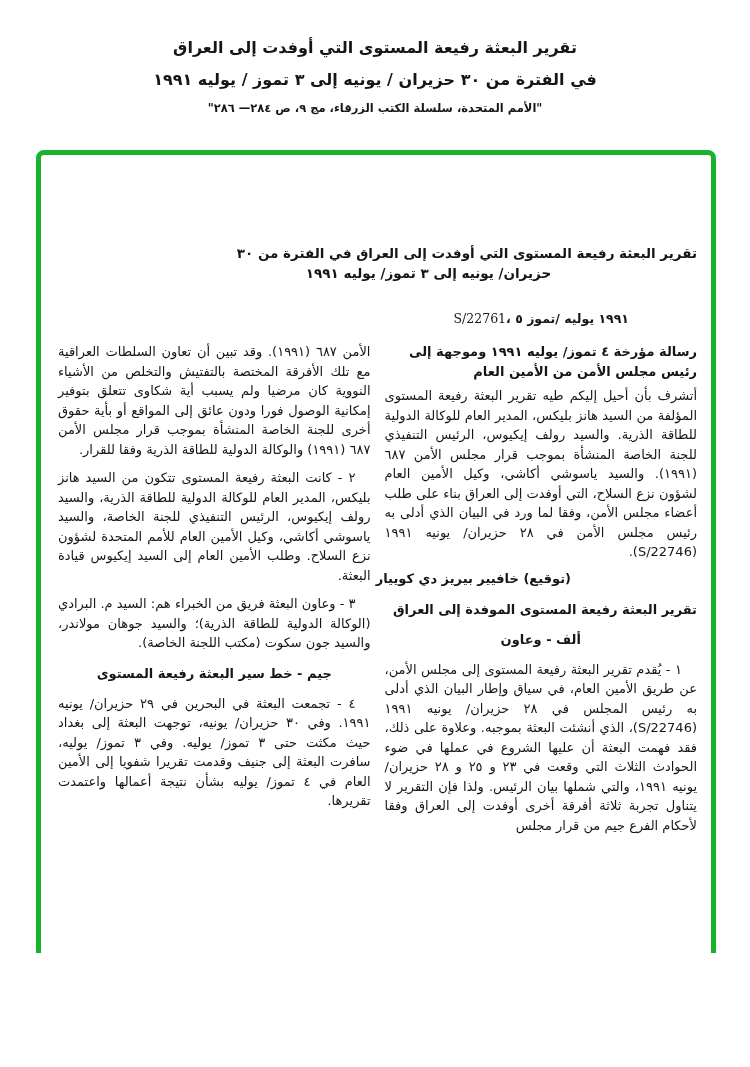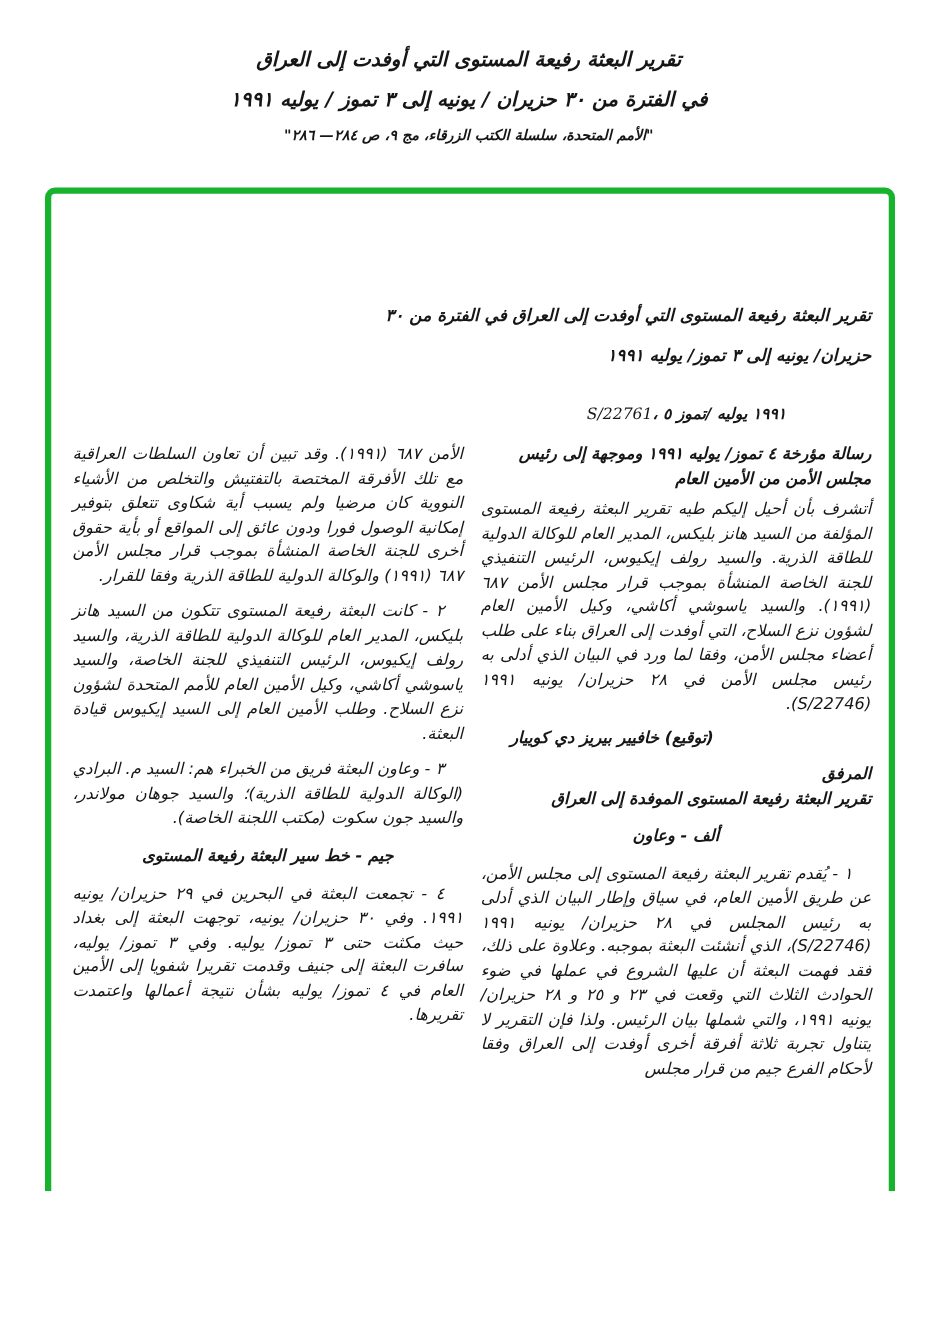--- a/index.html
+++ b/index.html
@@ -8,21 +8,20 @@
     --paper:#ffffff;
   }
   html,body{margin:0;padding:0;background:var(--paper);}
   .page{
     position:relative;
     width:750px;height:953px;
     background:var(--paper);
     color:var(--ink);
     font-family:"DejaVu Sans", sans-serif;
     overflow:hidden;
-    font-style:italic;
   }
   
   .page-header{
     position:absolute;top:38px;left:0;right:0;
     text-align:center;direction:rtl;
   }
   .title-l1,.title-l2{
     font-size:16px;font-weight:bold;white-space:nowrap;
   }
   .title-l1{margin-bottom:13px;}
@@ -40,21 +39,21 @@
     direction:rtl;
     padding:88px 14px 0 17px;
     background:var(--paper);
   }
   .doc-heading{
     width:537px;
     margin:0 0 0 auto;
     font-size:13.5px;font-weight:bold;line-height:20px;
   }
   .dh-l1{text-align:right;white-space:nowrap;}
-  .dh-l2{text-align:right;white-space:nowrap;margin-top:12px;}
+  .dh-l2{text-align:center;white-space:nowrap;}
   .symbol-line{
     margin-top:28px;
     direction:ltr;
     text-align:right;
     padding-right:68px;
     font-size:12.5px;font-weight:bold;
     white-space:nowrap;
   }
   .doc-symbol{font-family:"DejaVu Serif", serif;font-weight:normal;}
   
@@ -117,21 +116,20 @@
 
     <div class="columns">
 
       <section class="col">
         <h3 class="msg-heading">رسالة مؤرخة ٤ تموز/ يوليه ١٩٩١ وموجهة إلى رئيس مجلس الأمن من الأمين العام</h3>
         <p class="para">أتشرف بأن أحيل إليكم طيه تقرير البعثة رفيعة المستوى المؤلفة من السيد هانز بليكس، المدير العام للوكالة الدولية للطاقة الذرية. والسيد رولف إيكيوس، الرئيس التنفيذي للجنة الخاصة المنشأة بموجب قرار مجلس الأمن ٦٨٧ (١٩٩١). والسيد ياسوشي أكاشي، وكيل الأمين العام لشؤون نزع السلاح، التي أوفدت إلى العراق بناء على طلب أعضاء مجلس الأمن، وفقا لما ورد في البيان الذي أدلى به رئيس مجلس الأمن في ٢٨ حزيران/ يونيه ١٩٩١ (S/22746).</p>
         <div class="signature">
           <span>(توقيع)</span>
           <span>خافيير بيريز دي كوييار</span>
         </div>
-        <div class="annex-label">المرفق</div>
         <div class="annex-title">تقرير البعثة رفيعة المستوى الموفدة إلى العراق</div>
         <h4 class="center-heading">ألف - وعاون</h4>
         <p class="para indent">١ - يُقدم تقرير البعثة رفيعة المستوى إلى مجلس الأمن، عن طريق الأمين العام، في سياق وإطار البيان الذي أدلى به رئيس المجلس في ٢٨ حزيران/ يونيه ١٩٩١ (S/22746)، الذي أنشئت البعثة بموجبه. وعلاوة على ذلك، فقد فهمت البعثة أن عليها الشروع في عملها في ضوء الحوادث الثلاث التي وقعت في ٢٣ و ٢٥ و ٢٨ حزيران/ يونيه ١٩٩١، والتي شملها بيان الرئيس. ولذا فإن التقرير لا يتناول تجربة ثلاثة أفرقة أخرى أوفدت إلى العراق وفقا لأحكام الفرع جيم من قرار مجلس</p>
       </section>
 
       <section class="col">
         <p class="para">الأمن ٦٨٧ (١٩٩١). وقد تبين أن تعاون السلطات العراقية مع تلك الأفرقة المختصة بالتفتيش والتخلص من الأشياء النووية كان مرضيا ولم يسبب أية شكاوى تتعلق بتوفير إمكانية الوصول فورا ودون عائق إلى المواقع أو بأية حقوق أخرى للجنة الخاصة المنشأة بموجب قرار مجلس الأمن ٦٨٧ (١٩٩١) والوكالة الدولية للطاقة الذرية وفقا للقرار.</p>
         <p class="para indent">٢ - كانت البعثة رفيعة المستوى تتكون من السيد هانز بليكس، المدير العام للوكالة الدولية للطاقة الذرية، والسيد رولف إيكيوس، الرئيس التنفيذي للجنة الخاصة، والسيد ياسوشي أكاشي، وكيل الأمين العام للأمم المتحدة لشؤون نزع السلاح. وطلب الأمين العام إلى السيد إيكيوس قيادة البعثة.</p>
         <p class="para indent">٣ - وعاون البعثة فريق من الخبراء هم: السيد م. البرادي (الوكالة الدولية للطاقة الذرية)؛ والسيد جوهان مولاندر، والسيد جون سكوت (مكتب اللجنة الخاصة).</p>
         <h4 class="center-heading">جيم - خط سير البعثة رفيعة المستوى</h4>

